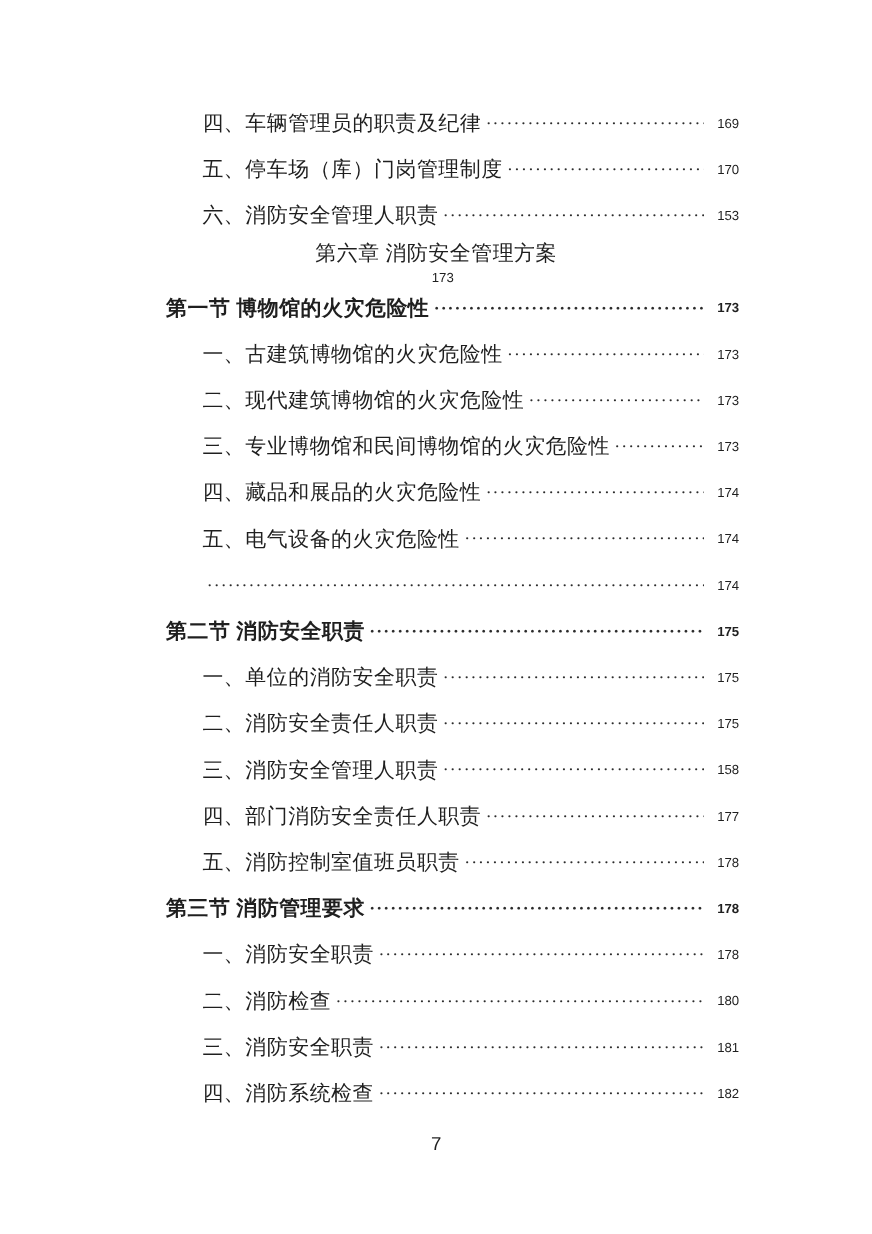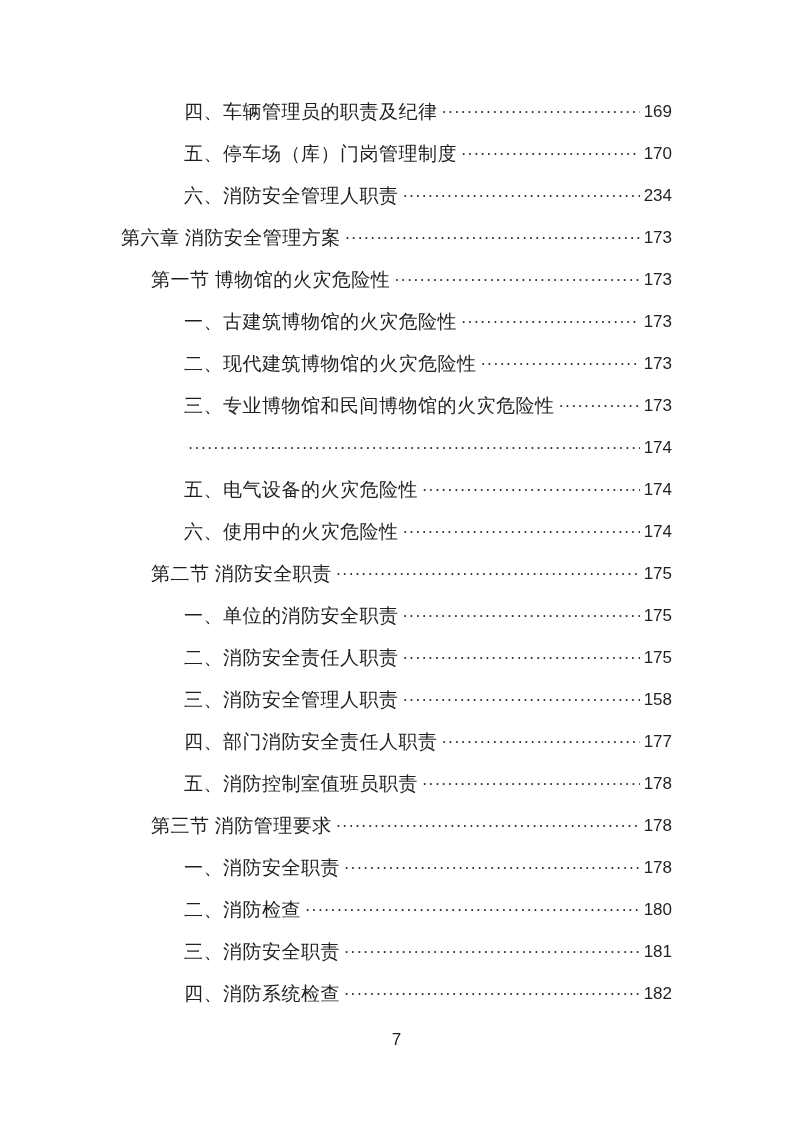--- a/index.html
+++ b/index.html
@@ -22,42 +22,42 @@
     left: 121px;
     width: 551px;
   }
   .toc-row {
     display: flex;
     align-items: center;
     height: 42px;
     font-size: 19px;
     white-space: nowrap;
   }
-  .toc-row.level-0 { padding-left: 0; }
-  .toc-row.level-1 { padding-left: 30px; }
+  .toc-row.level-0 { padding-left: 0; flex-direction: column; }
+  .toc-row.level-1 { padding-left: 30px; font-weight: bold; }
   .toc-row.level-2 { padding-left: 63px; }
   .toc-title {
     flex: 0 0 auto;
     letter-spacing: 0.5px;
   }
   .toc-leader {
     flex: 1 1 auto;
     overflow: hidden;
     white-space: nowrap;
     font-size: 16px;
     letter-spacing: 1px;
     color: #2b2b2b;
     padding: 0 2px 0 4px;
     line-height: 1;
     transform: translateY(1px);
   }
   .toc-page {
     flex: 0 0 auto;
     font-family: "Liberation Sans", "DejaVu Sans", sans-serif;
-    font-size: 17px;
+    font-size: 12px;
     text-align: right;
     min-width: 30px;
     padding-left: 2px;
   }
   .footer {
     position: absolute;
     top: 1030px;
     left: 0;
     width: 100%;
     text-align: center;
@@ -78,21 +78,21 @@
       <span class="toc-page">169</span>
     </div>
       <div class="toc-row level-2">
       <span class="toc-title">五、停车场（库）门岗管理制度</span>
       <span class="toc-leader" aria-hidden="true">································································································································································</span>
       <span class="toc-page">170</span>
     </div>
       <div class="toc-row level-2">
       <span class="toc-title">六、消防安全管理人职责</span>
       <span class="toc-leader" aria-hidden="true">································································································································································</span>
-      <span class="toc-page">234</span>
+      <span class="toc-page">153</span>
     </div>
       <div class="toc-row level-0">
       <span class="toc-title">第六章 消防安全管理方案</span>
       <span class="toc-leader" aria-hidden="true">································································································································································</span>
       <span class="toc-page">173</span>
     </div>
       <div class="toc-row level-1">
       <span class="toc-title">第一节 博物馆的火灾危险性</span>
       <span class="toc-leader" aria-hidden="true">································································································································································</span>
       <span class="toc-page">173</span>
@@ -106,30 +106,30 @@
       <span class="toc-title">二、现代建筑博物馆的火灾危险性</span>
       <span class="toc-leader" aria-hidden="true">································································································································································</span>
       <span class="toc-page">173</span>
     </div>
       <div class="toc-row level-2">
       <span class="toc-title">三、专业博物馆和民间博物馆的火灾危险性</span>
       <span class="toc-leader" aria-hidden="true">································································································································································</span>
       <span class="toc-page">173</span>
     </div>
       <div class="toc-row level-2">
+      <span class="toc-title">四、藏品和展品的火灾危险性</span>
       <span class="toc-leader" aria-hidden="true">································································································································································</span>
       <span class="toc-page">174</span>
     </div>
       <div class="toc-row level-2">
       <span class="toc-title">五、电气设备的火灾危险性</span>
       <span class="toc-leader" aria-hidden="true">································································································································································</span>
       <span class="toc-page">174</span>
     </div>
       <div class="toc-row level-2">
-      <span class="toc-title">六、使用中的火灾危险性</span>
       <span class="toc-leader" aria-hidden="true">································································································································································</span>
       <span class="toc-page">174</span>
     </div>
       <div class="toc-row level-1">
       <span class="toc-title">第二节 消防安全职责</span>
       <span class="toc-leader" aria-hidden="true">································································································································································</span>
       <span class="toc-page">175</span>
     </div>
       <div class="toc-row level-2">
       <span class="toc-title">一、单位的消防安全职责</span>

